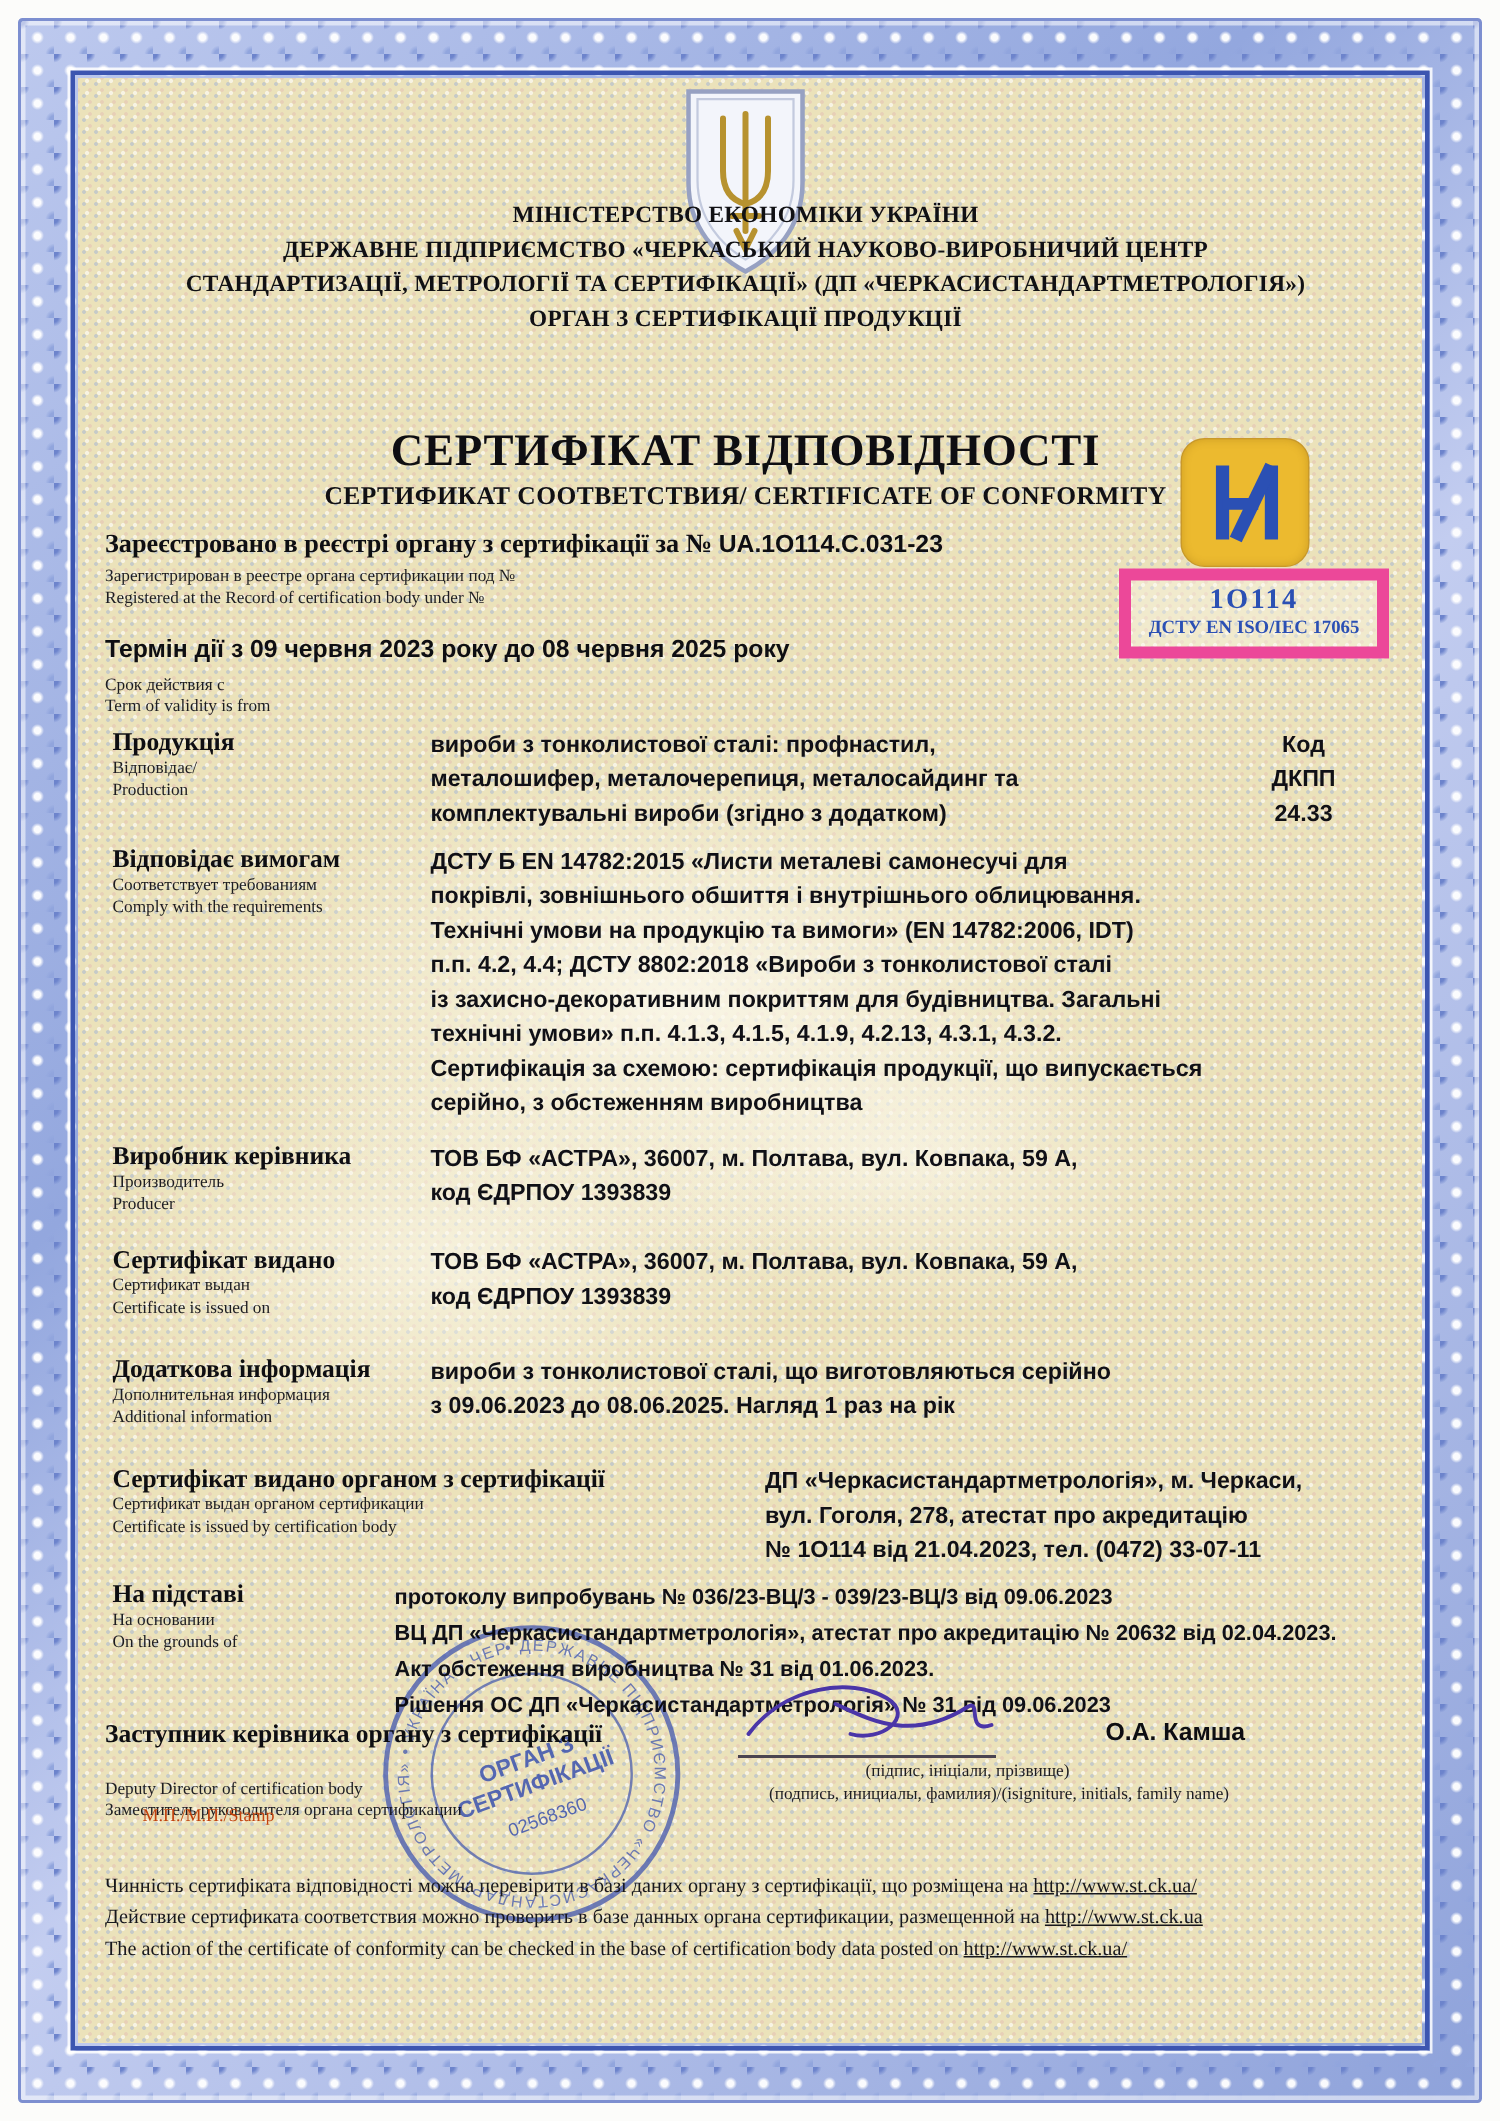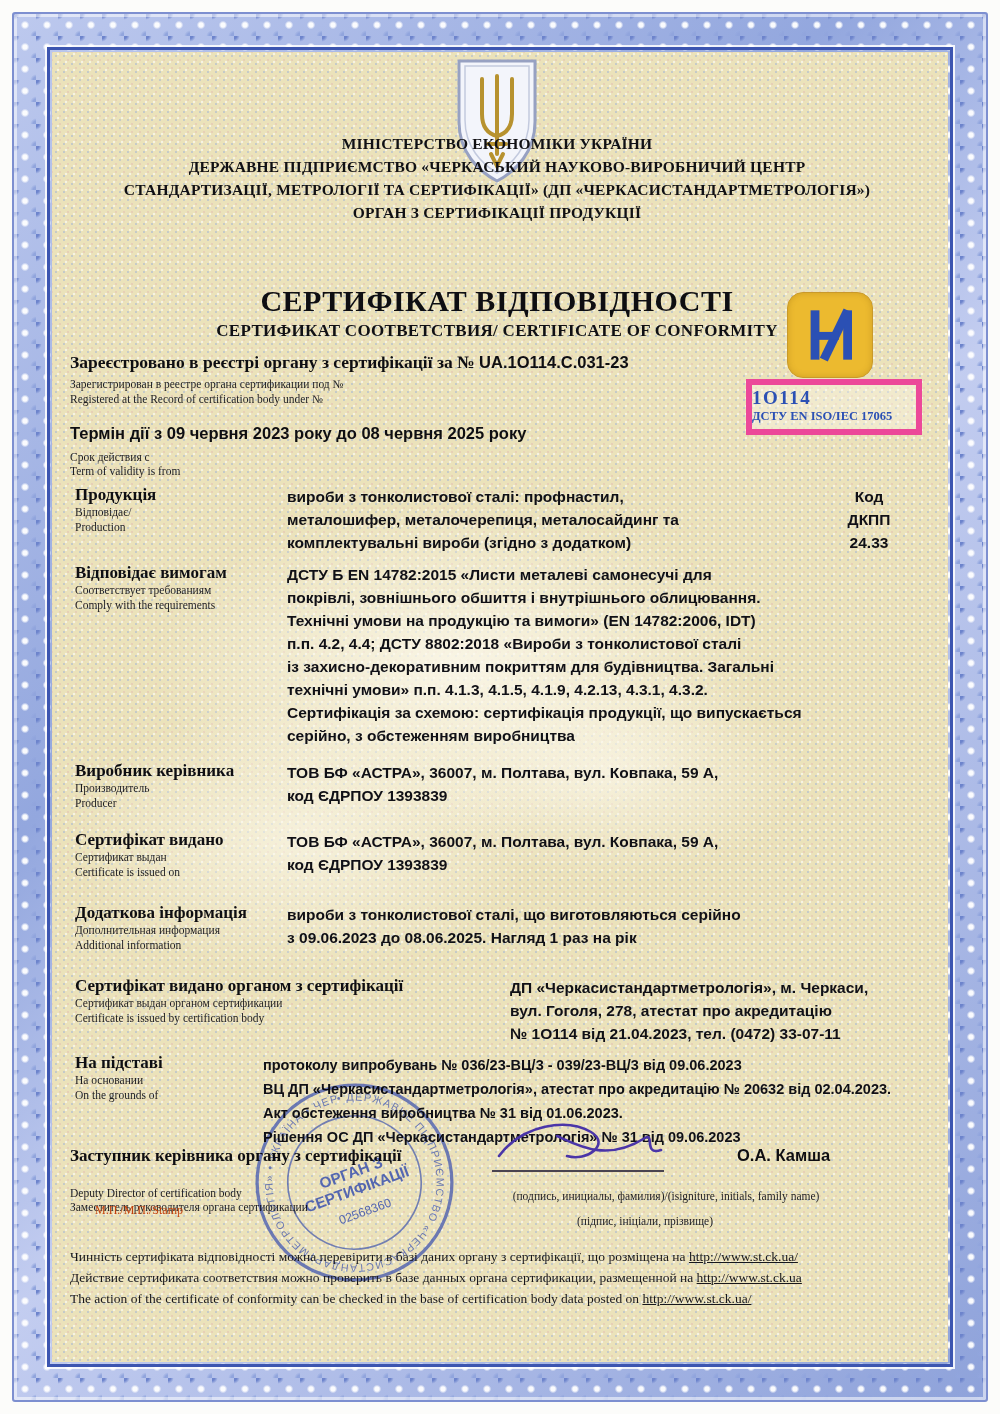--- a/index.html
+++ b/index.html
@@ -37,21 +37,21 @@
   .title-sub{font-weight:bold;font-size:17px;letter-spacing:.3px;text-align:center;color:#101014;}
   .lbl{font-weight:bold;font-size:17px;color:#0e0e12;line-height:20px;}
   .sub{font-size:11.5px;line-height:14.5px;color:#1d1d22;}
   .val{font-family:"Liberation Sans",sans-serif;font-weight:bold;font-size:15.5px;
        line-height:23px;color:#101016;white-space:nowrap;}
   .regline{font-weight:bold;font-size:17.5px;color:#0e0e12;}
   .regline .num{font-family:"Liberation Sans",sans-serif;font-size:16.5px;}
   .validity{font-family:"Liberation Sans",sans-serif;font-weight:bold;font-size:16.5px;color:#0e0e12;}
   .foot{font-size:13.5px;line-height:21px;color:#17171c;white-space:nowrap;}
   .foot .link{text-decoration:underline;cursor:pointer;color:#17171c;}
-  .acc-box{border:6px solid #ec4899;color:#2b50b4;
+  .acc-box{border:8px solid #ec4899;text-align:center;color:#2b50b4;
            background:rgba(252,250,242,.35);}
   .acc-num{font-weight:bold;font-size:19px;letter-spacing:1.5px;line-height:22px;padding-top:2px;}
   .acc-std{font-weight:bold;font-size:12.5px;line-height:15px;}
   .logo-box{background:#ecba2f;border-radius:16px;border:1px solid #c9992a;
             box-shadow:inset 0 0 6px rgba(120,80,0,.25);display:flex;align-items:center;justify-content:center;}
   .sigline{border-bottom:2px solid #4a4450;}
   .stamp-wrap{transform:rotate(-12deg);opacity:.88;mix-blend-mode:multiply;}
   .cap{font-size:11.5px;text-align:center;color:#1d1d22;}
   .name{font-family:"Liberation Sans",sans-serif;font-weight:bold;font-size:16.5px;color:#0e0e12;}
   .mp{font-size:12px;color:#c2410c;}
@@ -202,21 +202,21 @@
     <div class="abs lbl" style="left:70px;top:1146px;width:420px;">Заступник керівника органу з сертифікації</div>
     <div class="abs sub" style="left:70px;top:1188px;margin-top:12px;">Заместитель руководителя органа сертификации</div>
     <div class="abs sub" style="left:70px;top:1186px;">Deputy Director of certification body</div>
     <div class="abs mp" style="left:95px;top:1203px;">М.П./М.П./Stamp</div>
 
     <svg class="abs" style="left:495px;top:1112px;" width="180" height="60" viewBox="0 0 180 60">
       <path d="M4,44 C28,12 72,6 96,20 C116,32 92,50 72,44 M62,24 C84,34 112,50 150,26 C160,20 148,44 166,38" stroke="#4a35a8" stroke-width="2.6" fill="none" stroke-linecap="round"></path>
     </svg>
     <div class="abs sigline" style="left:492px;top:1132px;width:172px;height:38px;"></div>
     <div class="abs name" style="left:737px;top:1146px;">О.А. Камша</div>
-    <div class="abs cap" style="left:520px;top:1175px;width:250px;margin-top:40px;">(підпис, ініціали, прізвище)</div>
+    <div class="abs cap" style="left:520px;top:1175px;width:250px;">(підпис, ініціали, прізвище)</div>
     <div class="abs cap" style="left:450px;top:1190px;width:432px;">(подпись, инициалы, фамилия)/(isigniture, initials, family name)</div>
 
     <div class="abs stamp-wrap" style="left:252px;top:1080px;width:205px;height:205px;">
       <svg width="205" height="205" viewBox="0 0 200 200">
         <circle cx="100" cy="100" r="95" fill="none" stroke="#3f55ae" stroke-width="3.2" opacity=".85"></circle>
         <circle cx="100" cy="100" r="65" fill="none" stroke="#3f55ae" stroke-width="1.6" opacity=".8"></circle>
         <defs>
           <path id="ringPath" d="M100,20 a80,80 0 1,1 -0.01,0" fill="none"></path>
         </defs>
         <text font-family="Liberation Sans, sans-serif" font-size="10.5" fill="#3f55ae" letter-spacing="1.2" opacity=".85">

